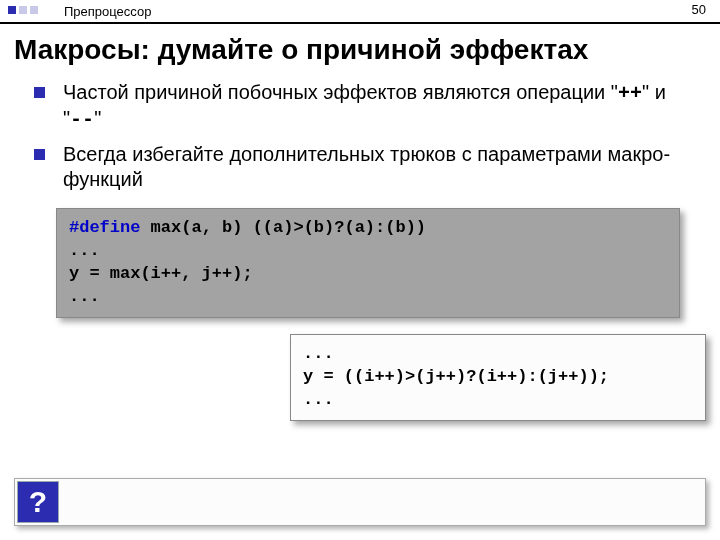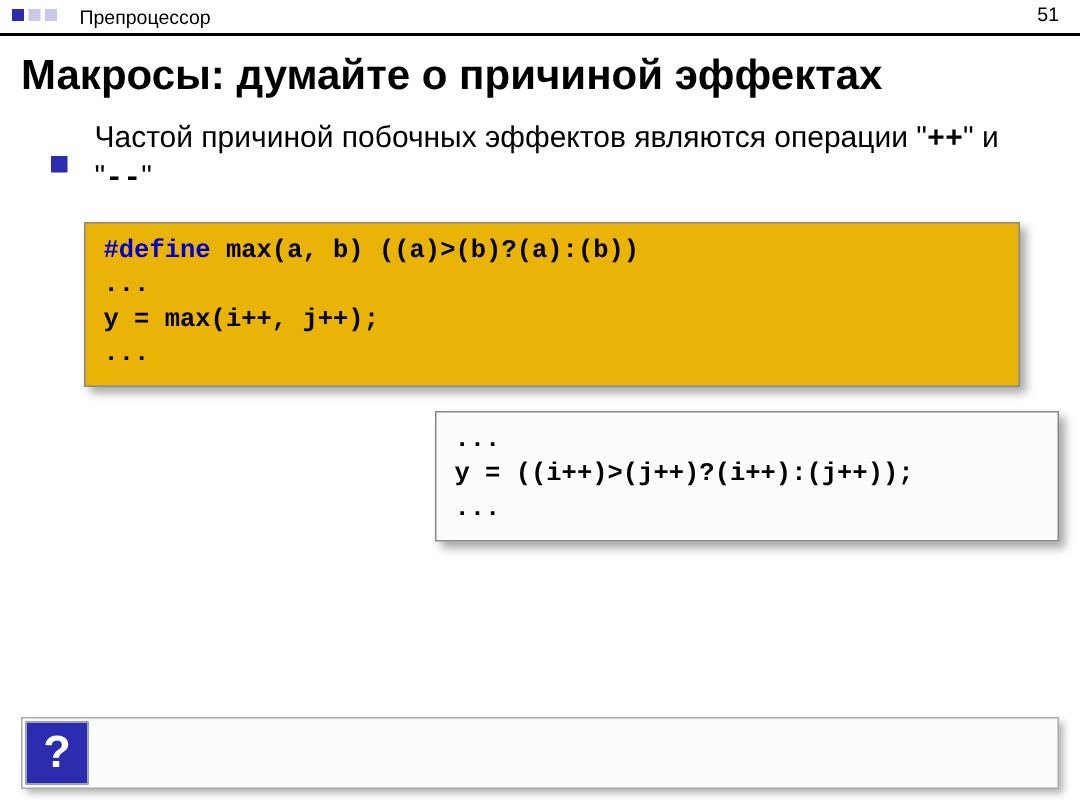--- a/index.html
+++ b/index.html
@@ -11,21 +11,21 @@
     font-family: Arial, Helvetica, sans-serif;
     color: #000;
     position: relative;
     box-sizing: border-box;
   }
   .header {
     height: 22px;
     border-bottom: 2px solid #000;
     display: flex;
     align-items: center;
-    padding: 0 5px;
+    padding: 0 16px;
     position: relative;
   }
   .bullets-left {
     position: absolute;
     left: 8px;
     top: 6px;
     display: flex;
     gap: 3px;
   }
   .bullets-left .sq {
@@ -48,42 +48,42 @@
   .title {
     font-size: 28px;
     font-weight: bold;
     margin: 10px 14px 14px 14px;
   }
   .bullets {
     margin: 0 30px 16px 34px;
   }
   .bullet-item {
     display: flex;
-    align-items: center;
+    align-items: flex-start;
     margin-bottom: 10px;
     font-size: 20px;
     line-height: 1.25;
   }
   .bullet-item .box {
     flex: 0 0 auto;
     width: 11px;
     height: 11px;
     background: #2c2cb0;
     margin-top: 7px;
     margin-right: 18px;
   }
   .bullet-item .txt { flex: 1; }
   .mono {
     font-family: "Courier New", monospace;
     font-weight: bold;
   }
   .code1 {
     margin: 0 40px 16px 56px;
     border: 1px solid #888;
-    background: #eab308;
+    background: #a3a3a3;
     padding: 8px 12px 8px 12px;
     box-shadow: 4px 4px 6px rgba(0,0,0,0.35);
     font-family: "Courier New", monospace;
     font-size: 17px;
     font-weight: bold;
     line-height: 1.35;
     white-space: pre;
   }
   .code1 .kw { color: #0000c8; }
   .code2 {
@@ -134,29 +134,33 @@
 </head>
 <body>
 
 <div class="header">
   <div class="bullets-left">
     <span class="sq dark"></span>
     <span class="sq light"></span>
     <span class="sq light"></span>
   </div>
   <span class="breadcrumb">Препроцессор</span>
-  <span class="page-no">51</span>
+  <span class="page-no">50</span>
 </div>
 
 <div class="title">Макросы: думайте о причиной эффектах</div>
 
 <div class="bullets">
   <div class="bullet-item">
     <span class="box"></span>
     <span class="txt"><span>Частой причиной побочных эффектов являются операции "</span><span class="mono">++</span><span>" и "</span><span class="mono">--</span><span>"</span></span>
+  </div>
+  <div class="bullet-item">
+    <span class="box"></span>
+    <span class="txt">Всегда избегайте дополнительных трюков с параметрами макро-функций</span>
   </div>
 </div>
 
 <div class="code1"><span class="kw">#define</span><span> max(a, b) ((a)&gt;(b)?(a):(b))
 ...
 y = max(i++, j++);
 ...</span></div>
 
 <div class="code2">...
 y = ((i++)&gt;(j++)?(i++):(j++));

